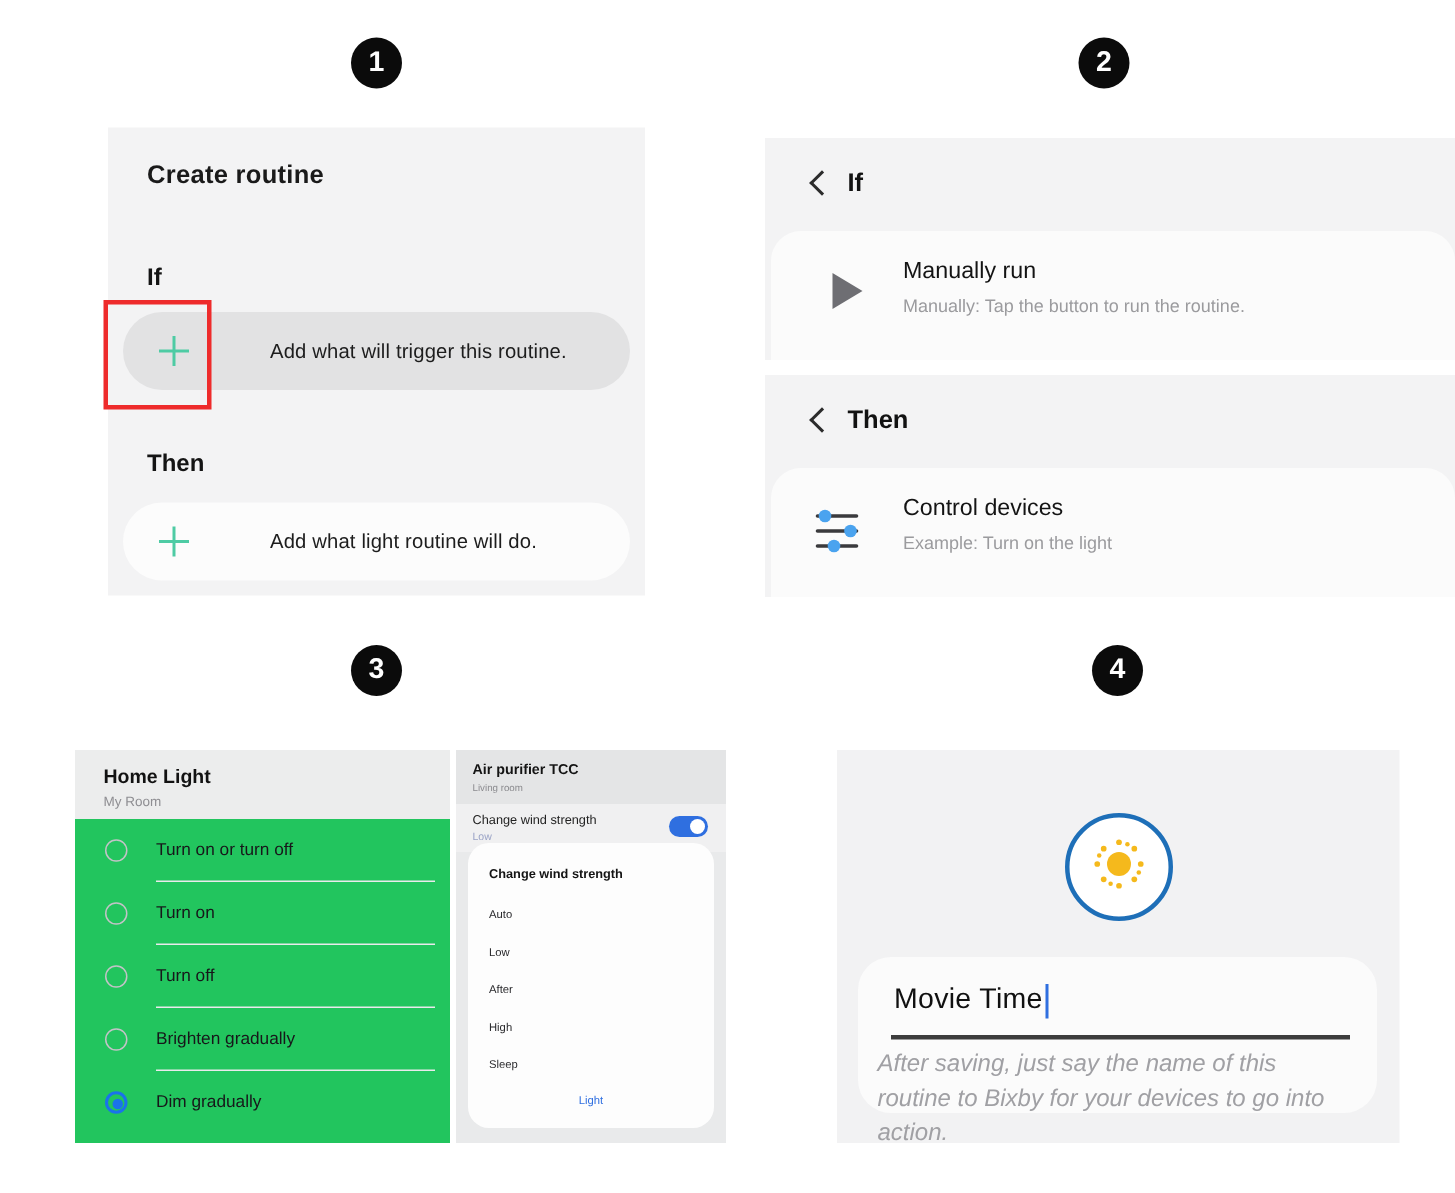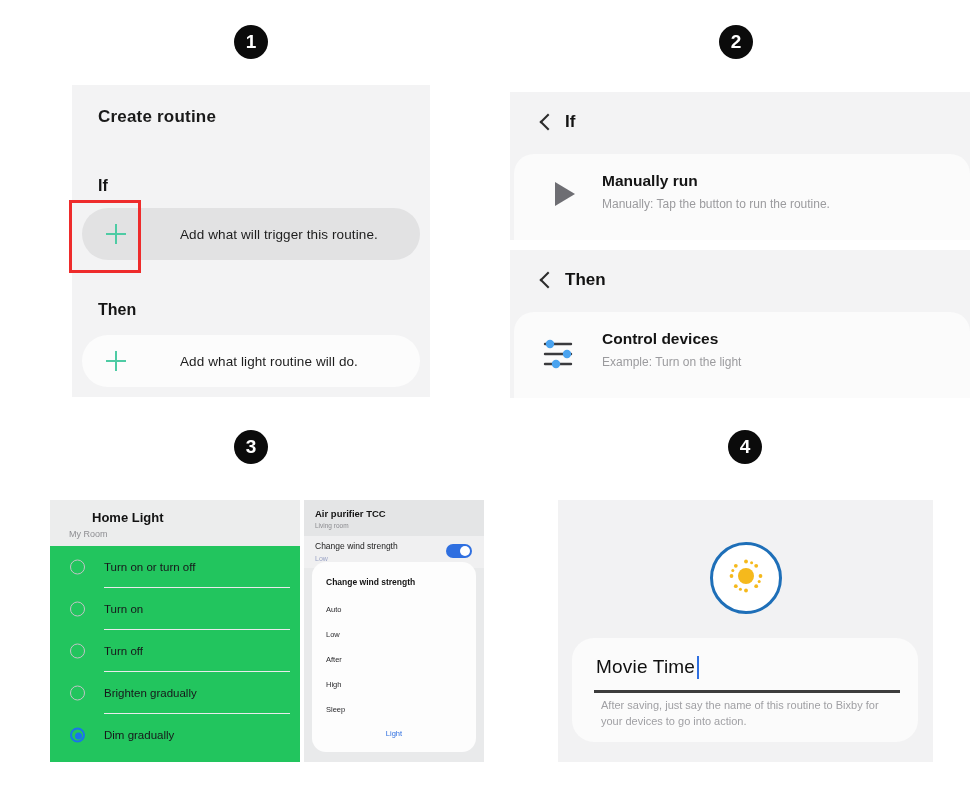--- a/index.html
+++ b/index.html
@@ -88,21 +88,21 @@
     border-left: 2.4px solid #2b2b2b; border-bottom: 2.4px solid #2b2b2b;
     transform: rotate(45deg);
   }
   .p2-head-label { font-size: 17px; font-weight: bold; color: #121212; }
   .p2-card {
     position: absolute; left: 4px; top: 62px; width: 456px; height: 86px;
     background: #fbfbfb; border-radius: 20px 20px 0 0;
   }
   .p2-item-title {
     position: absolute; left: 88px; top: 18px;
-    font-size: 15.5px; font-weight: bold; color: #141414;
+    font-size: 15.5px; font-weight: normal; color: #141414;
   }
   .p2-item-sub {
     position: absolute; left: 88px; top: 43px;
     font-size: 12px; color: #9b9b9e;
   }
   #play-icon {
     position: absolute; left: 41px; top: 28px;
     width: 0; height: 0;
     border-left: 20px solid #6e6e73;
     border-top: 12px solid transparent;
@@ -110,21 +110,21 @@
   }
   #sliders-icon { position: absolute; left: 26px; top: 26px; width: 36px; height: 32px; }
 
   
   #p3-left  { left: 50px;  top: 500px; width: 250px; height: 262px; background: #f2f2f3; }
   #p3-left-header {
     position: absolute; left: 0; top: 0; width: 100%; height: 46px; background: #eceded;
   }
   #p3-dev-name {
     position: absolute; left: 19px; top: 10px;
-    font-size: 13px; font-weight: bold; color: #121212; margin-left: 23px;
+    font-size: 13px; font-weight: bold; color: #121212;
   }
   #p3-dev-room {
     position: absolute; left: 19px; top: 29px;
     font-size: 9px; color: #8e8e92;
   }
   #p3-list {
     position: absolute; left: 0; top: 46px; width: 250px; height: 216px; background: #22c55e;
   }
   .opt-row { position: relative; height: 42px; }
   .opt-radio {
@@ -189,22 +189,22 @@
   }
   #p4-caret {
     position: absolute; left: 24px; top: 18px;
     width: 1.5px; height: 23px; background: #2f6fe0;
     margin-left: 0;
   }
   #p4-underline {
     position: absolute; left: 22px; width: 306px; top: 52px; height: 2.5px; background: #3c3c3c;
   }
   #p4-helper {
-    position: absolute; left: 29px; top: 60px; width: 300px;
-    font-size: 11px; line-height: 1.45; color: #a0a0a4;
+    position: absolute; left: 13px; top: 60px; width: 300px;
+    font-size: 16px; line-height: 1.45; color: #a0a0a4; font-style: italic;
   }
 </style>
 </head>
 <body>
 
 <div id="root">
 
   <div class="step-badge" style="left:234px; top:25px;">1</div>
   <div class="step-badge" style="left:719px; top:25px;">2</div>
   <div class="step-badge" style="left:234px; top:430px;">3</div>

